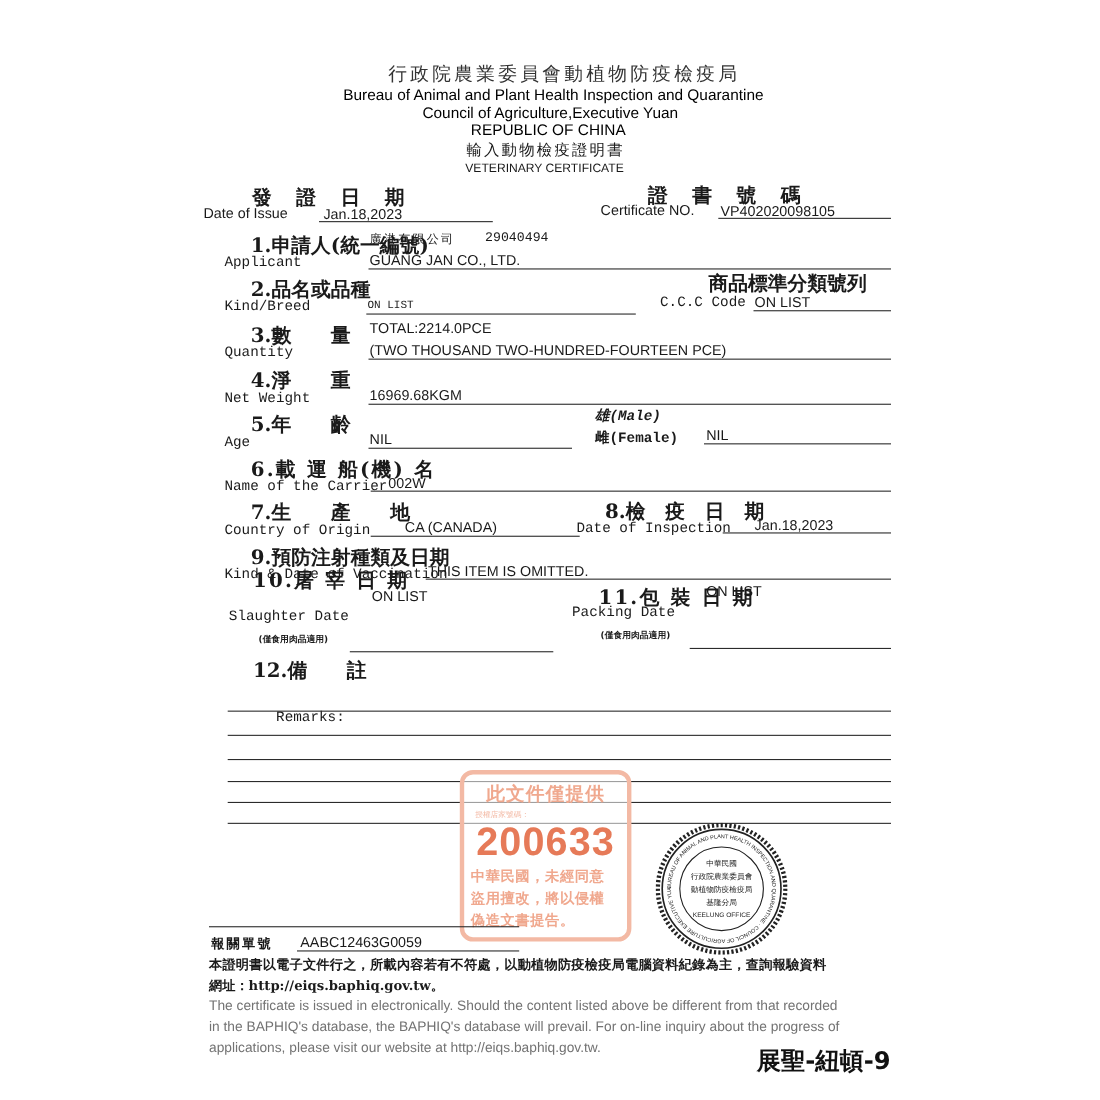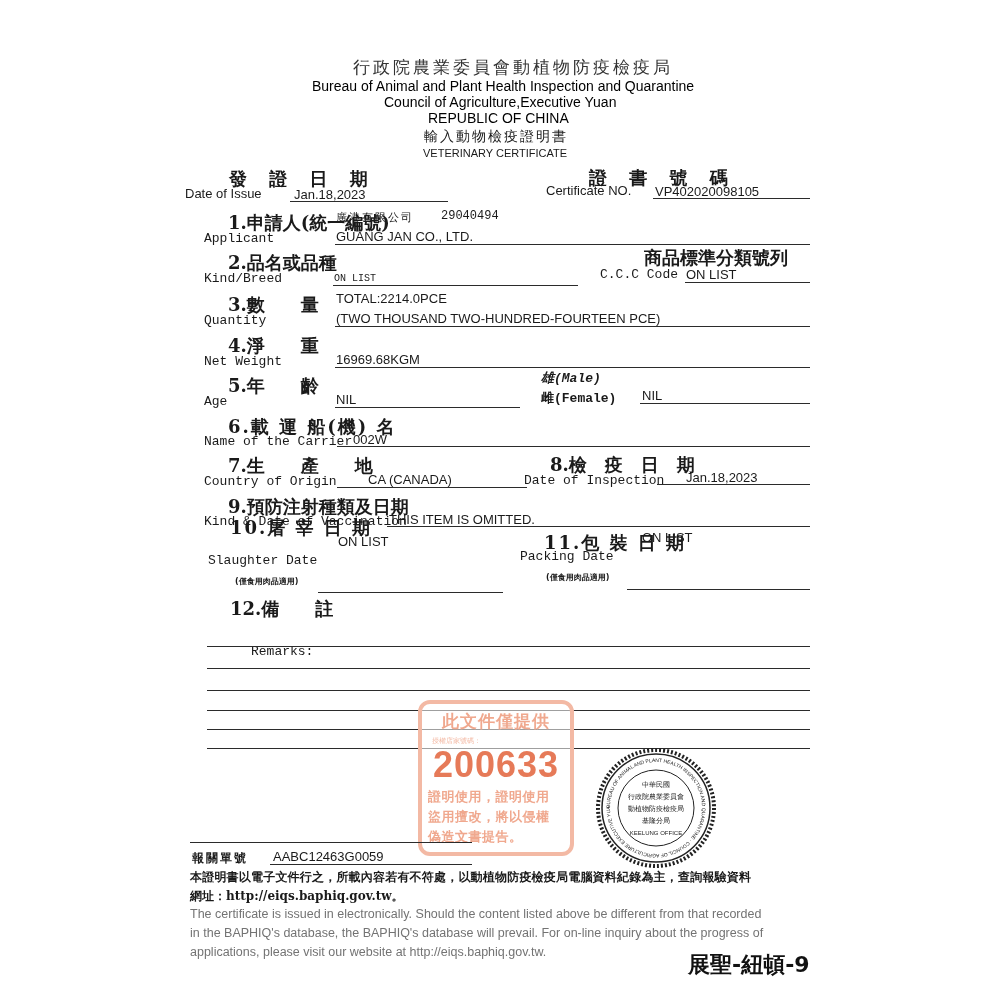--- a/index.html
+++ b/index.html
@@ -121,21 +121,21 @@
 <div class="line" style="left:207px; top:668px; width:603px;"></div>
 <div class="line" style="left:207px; top:690px; width:603px;"></div>
 <div class="line" style="left:207px; top:710px; width:603px;"></div>
 <div class="line" style="left:207px; top:729px; width:603px;"></div>
 <div class="line" style="left:207px; top:748px; width:603px;"></div>
 
 <div class="stamp">
   <div class="s1">此文件僅提供</div>
   <div class="s2">授權店家號碼：</div>
   <div class="s3">200633</div>
-  <div class="s4" style="top:84px;">證明使用，證明使用</div>
+  <div class="s4" style="top:84px;">中華民國，未經同意</div>
   <div class="s4" style="top:104px;">盜用擅改，將以侵權</div>
   <div class="s4" style="top:124px;">偽造文書提告。</div>
 </div>
 
 <div class="seal">
   <svg width="120" height="120" viewBox="0 0 120 120">
     <defs>
       <path id="ringpath" d="M60,60 m-46,0 a46,46 0 1,1 92,0 a46,46 0 1,1 -92,0"></path>
     </defs>
     <circle cx="60" cy="60" r="58" fill="none" stroke="#222" stroke-width="4" stroke-dasharray="2 2"></circle>

